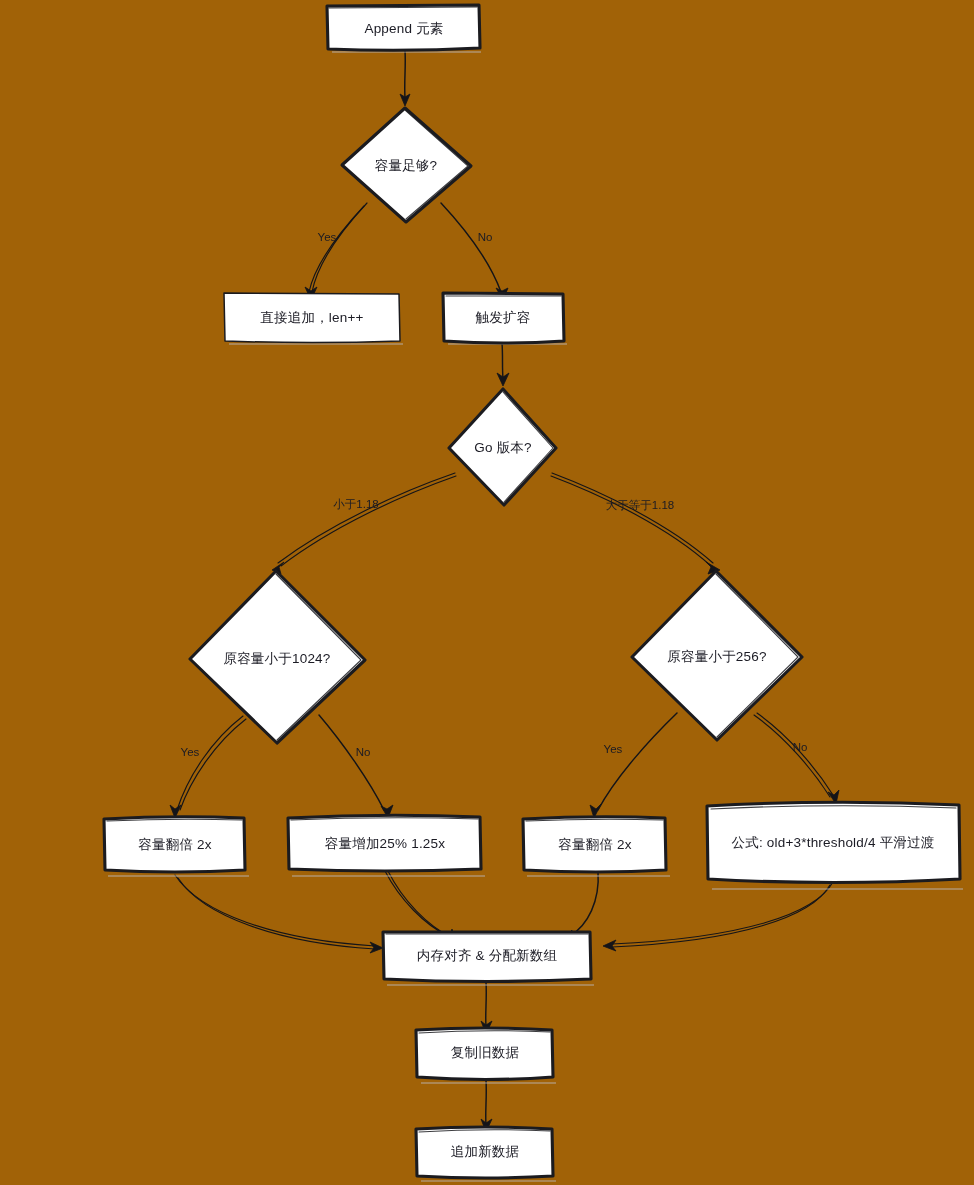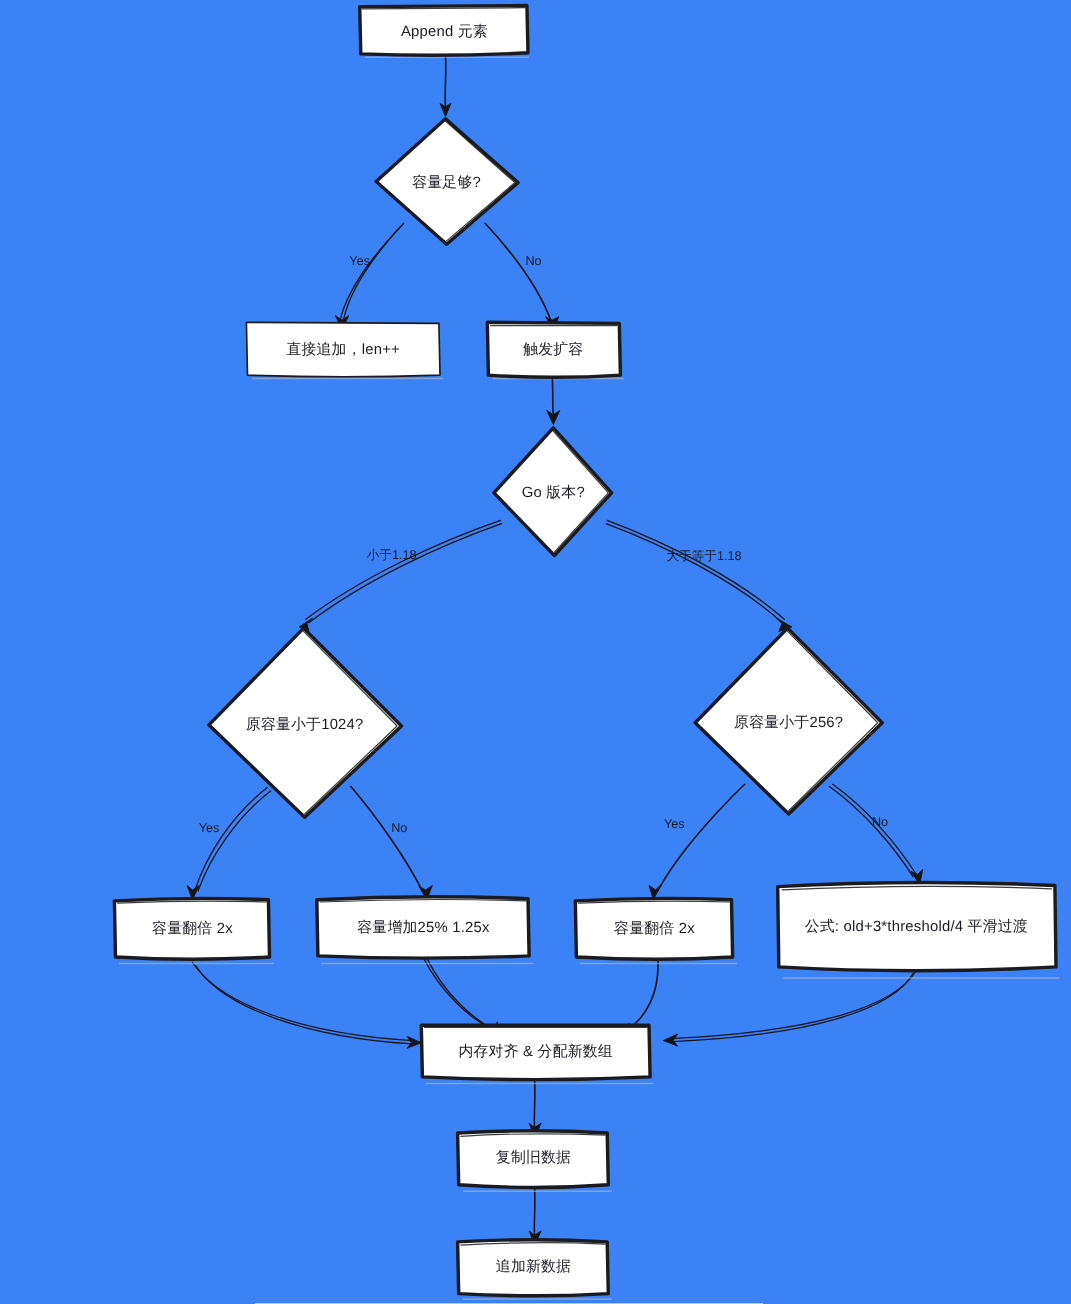--- a/index.html
+++ b/index.html
@@ -11,21 +11,21 @@
   body {
     width: 974px;
     height: 1185px;
     overflow: hidden;
     font-family: "Liberation Sans", sans-serif;
   }
   #flow-root {
     position: relative;
     width: 974px;
     height: 1185px;
-    background: #3b82f6;
+    background: #a16207;
   }
   svg#flow-svg {
     position: absolute;
     top: 0;
     left: 0;
     width: 974px;
     height: 1185px;
     display: block;
   }
   .node-shape {

